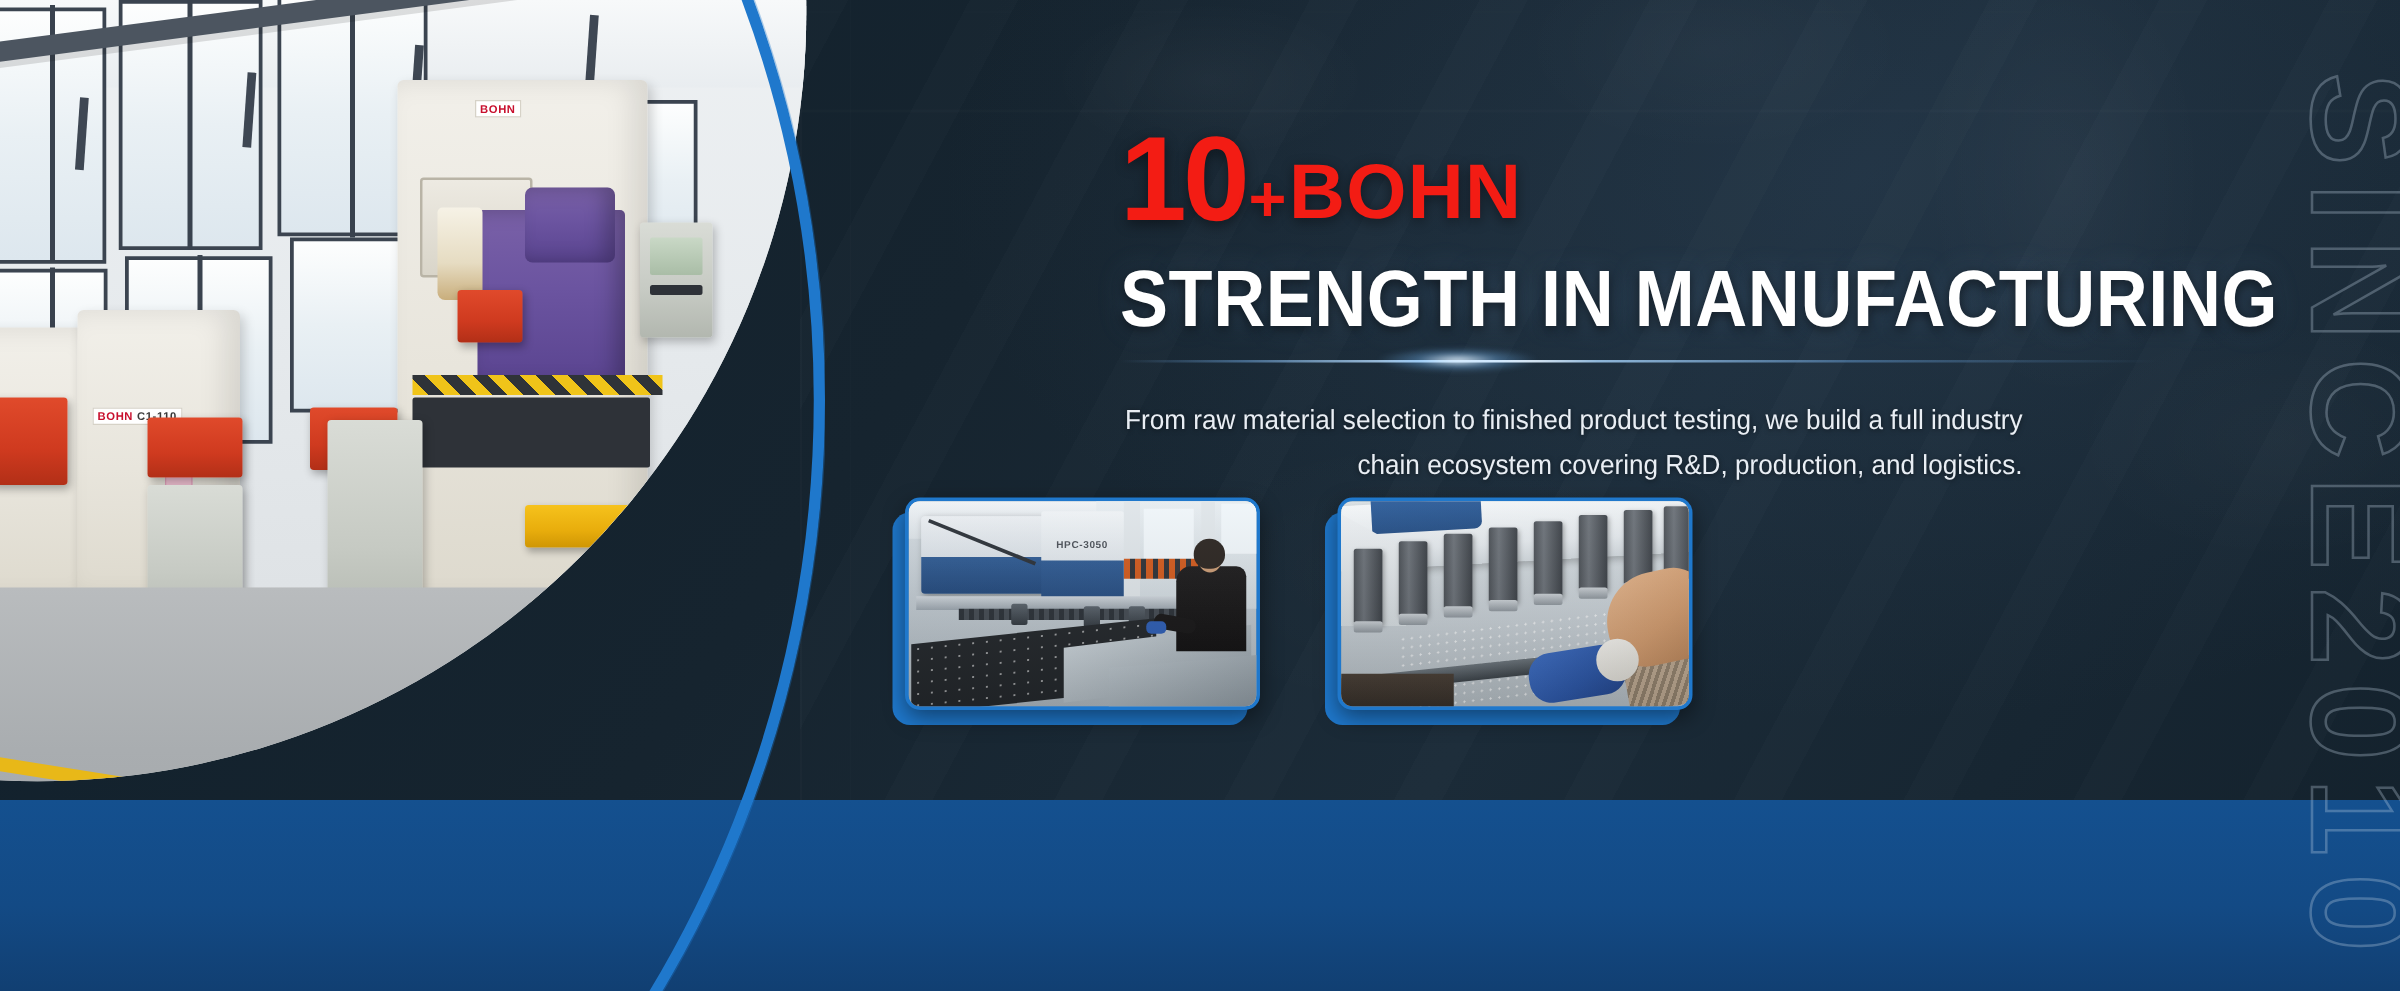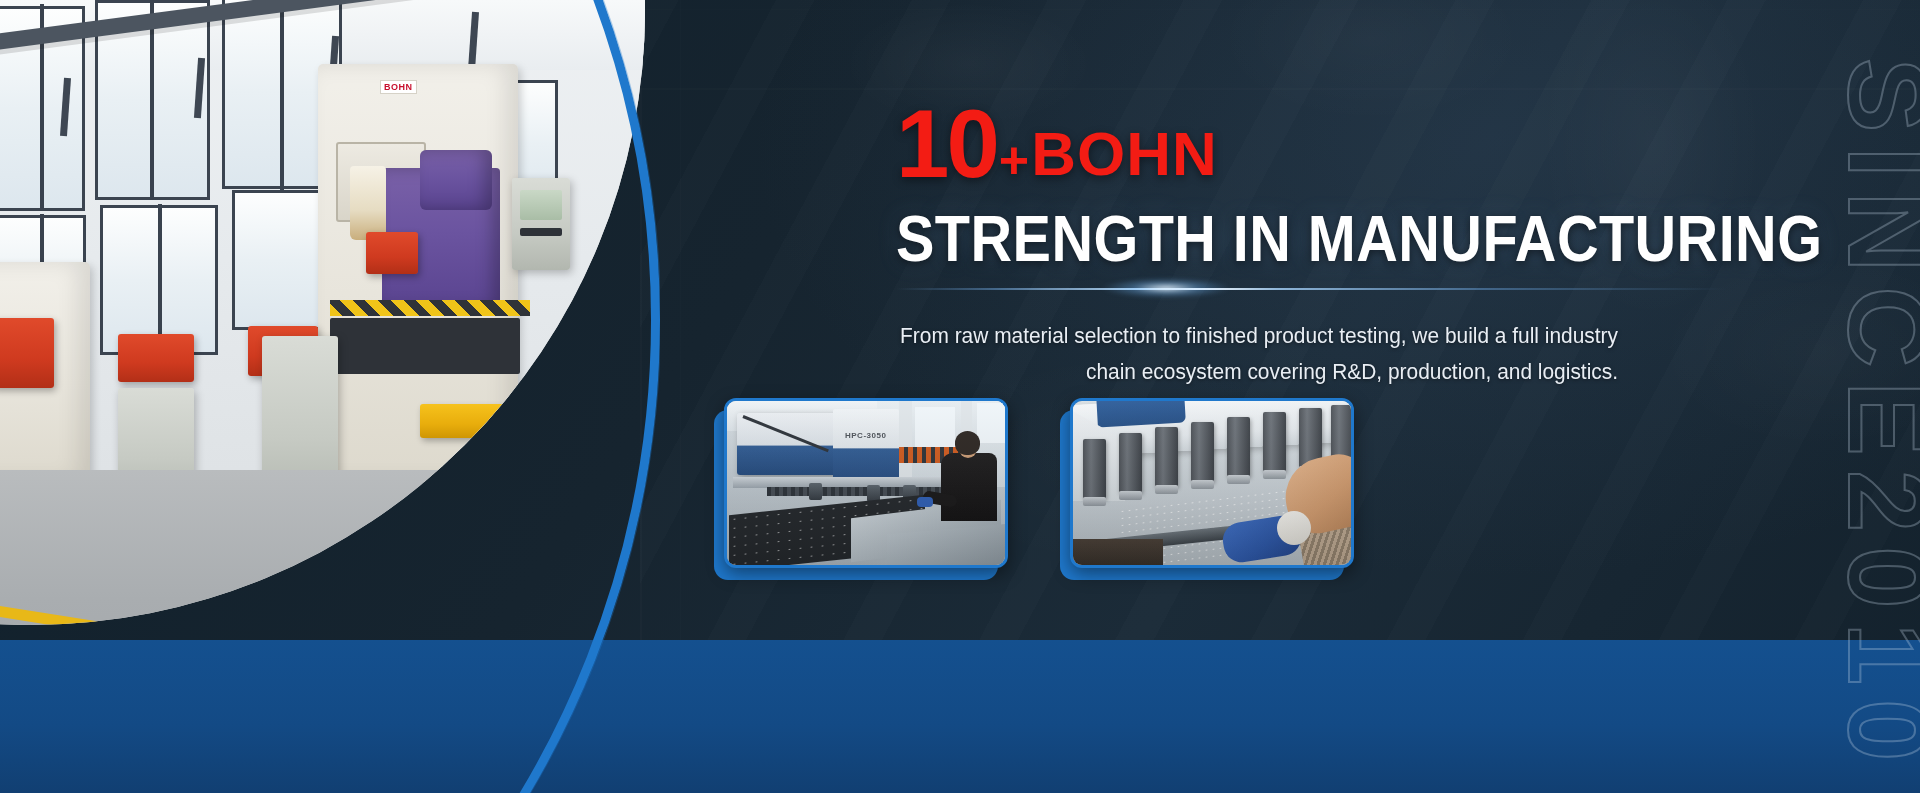--- a/index.html
+++ b/index.html
@@ -332,20 +332,24 @@
 
       <div class="fp-beam"></div>
       <div class="fp-brace" style="left:62px;top:78px;height:58px;transform:rotate(4deg);"></div>
       <div class="fp-brace" style="left:196px;top:58px;height:60px;transform:rotate(4deg);"></div>
       <div class="fp-brace" style="left:330px;top:36px;height:60px;transform:rotate(4deg);"></div>
       <div class="fp-brace" style="left:470px;top:12px;height:58px;transform:rotate(4deg);"></div>
 
       <div class="fp-mach m-body" style="left:-30px;top:262px;width:120px;height:220px;">
         <div class="m-label" style="left:6px;top:92px;"><i>BOHN</i></div>
       </div>
+      <div class="fp-mach m-body" style="left:62px;top:248px;width:130px;height:232px;">
+        <div class="m-label" style="left:12px;top:78px;"><i>BOHN</i> C1-110</div>
+        <div class="m-pink" style="left:70px;top:128px;width:22px;height:22px;"></div>
+      </div>
       <div class="fp-mach m-body" style="left:318px;top:64px;width:200px;height:418px;">
         <div class="m-label" style="left:62px;top:16px;"><i>BOHN</i></div>
         <div class="m-panel" style="left:18px;top:78px;width:90px;height:80px;"></div>
         <div class="m-pink" style="left:132px;top:150px;width:24px;height:24px;"></div>
       </div>
       <div class="m-purple" style="left:382px;top:168px;width:118px;height:140px;"></div>
       <div class="m-purple" style="left:420px;top:150px;width:72px;height:60px;border-radius:6px;"></div>
       <div class="m-tank" style="left:350px;top:166px;width:36px;height:74px;"></div>
       <div class="m-stripe" style="left:330px;top:300px;width:200px;height:16px;"></div>
       <div class="m-cab" style="left:512px;top:178px;width:58px;height:92px;">

